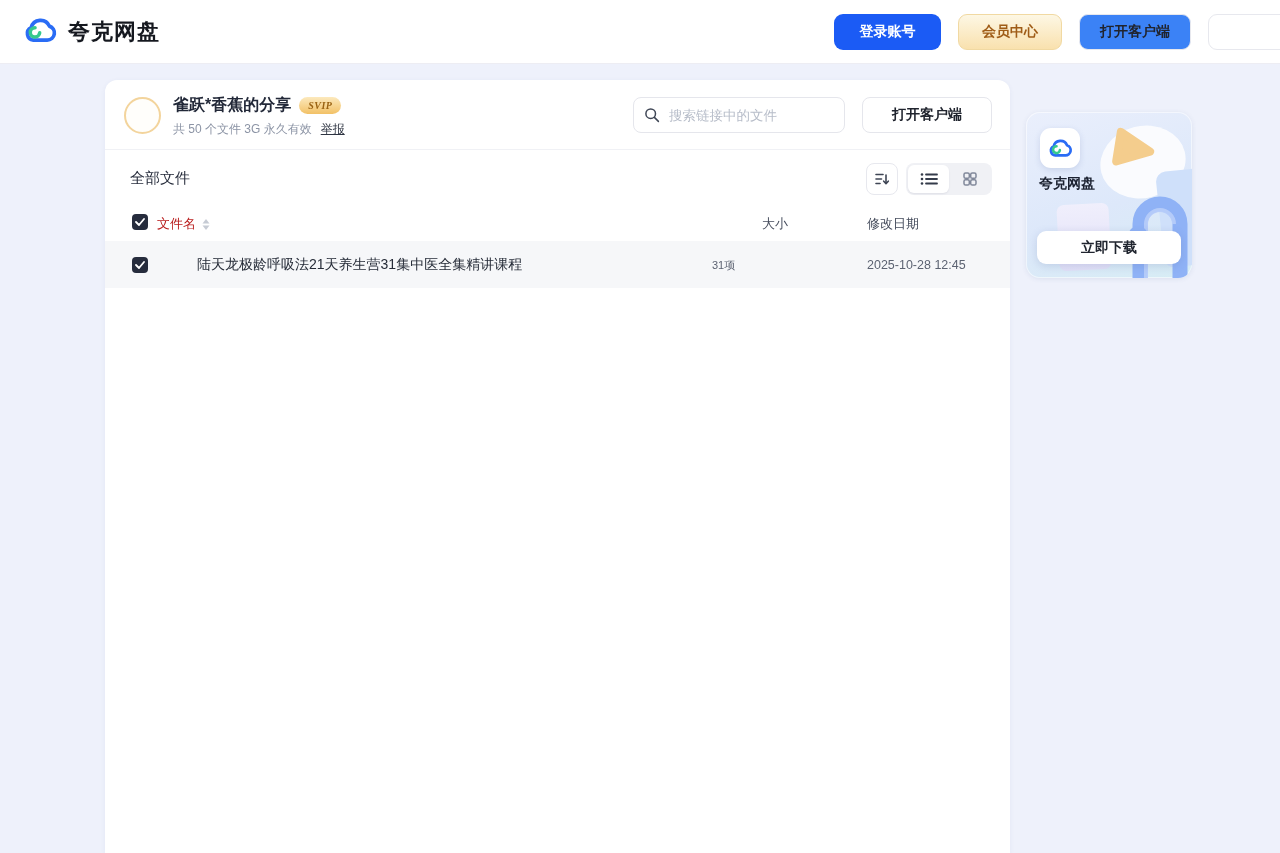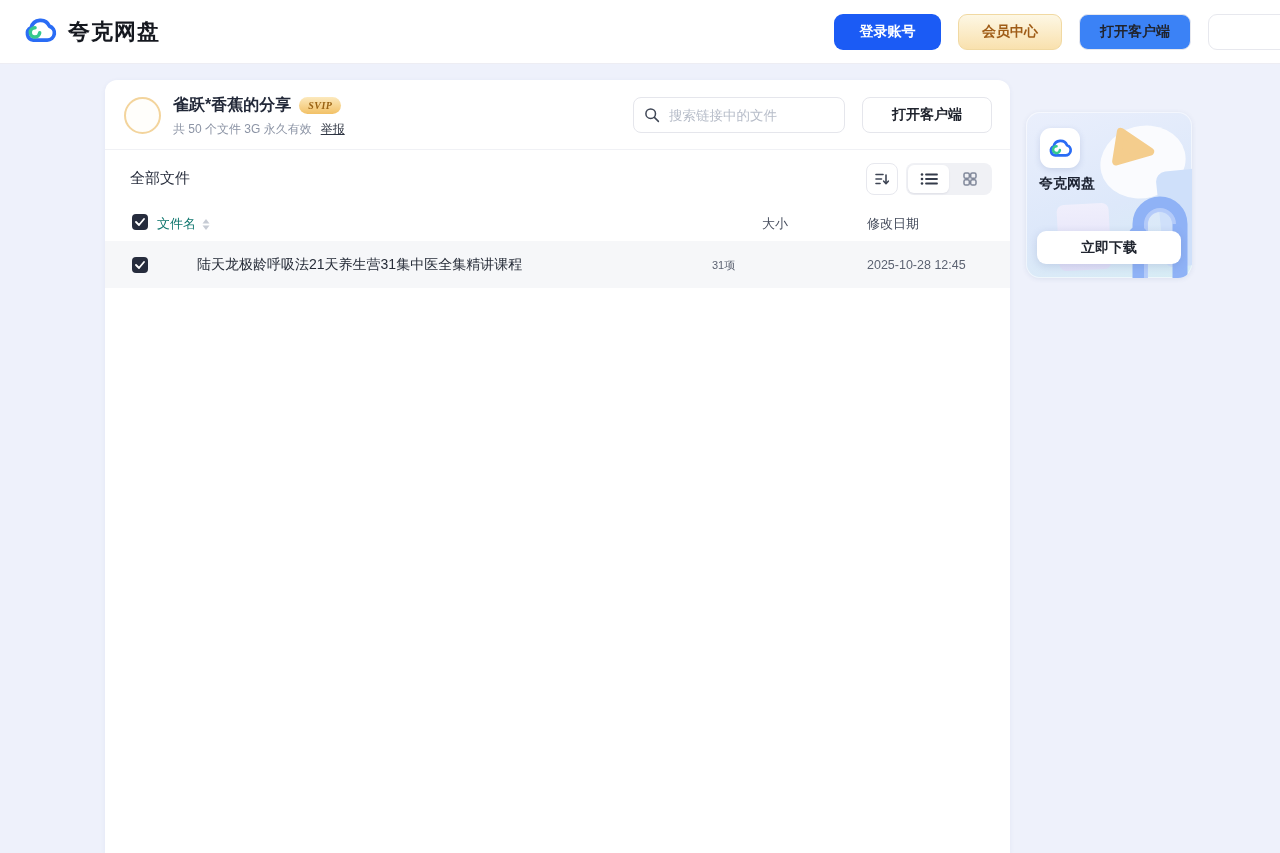--- a/index.html
+++ b/index.html
@@ -62,21 +62,21 @@
   .seg { position:absolute; left:801px; top:83px; width:86px; height:32px;
          background:#f0f1f5; border-radius:8px; display:flex; padding:2px; }
   .seg-item { flex:1; display:flex; align-items:center; justify-content:center;
               border-radius:6px; cursor:pointer; }
   .seg-item.active { background:#fff; box-shadow:0 1px 2px rgba(20,30,60,.08); }
 
   .table-head { position:absolute; left:0; right:0; top:131px; height:24px; }
   .checkbox { width:16px; height:16px; background:#262c3d; border-radius:4px;
               display:flex; align-items:center; justify-content:center; cursor:pointer; flex:none; }
   .th-check { position:absolute; left:27px; top:3px; }
-  .th-name { position:absolute; left:52px; top:4px; font-size:13px; color:#0f766e;
+  .th-name { position:absolute; left:52px; top:4px; font-size:13px; color:#b91c1c;
              display:flex; align-items:center; gap:6px; }
   .sort-arrows { display:flex; flex-direction:column; gap:1px; cursor:pointer; }
   .th-size { position:absolute; left:657px; top:4px; font-size:13px; color:#454c5c; }
   .th-date { position:absolute; left:762px; top:4px; font-size:13px; color:#454c5c; }
 
   .file-row { position:absolute; left:0; right:0; top:161px; height:47px;
               background:#f6f7f9; cursor:pointer; }
   .row-check { position:absolute; left:27px; top:16px; }
   .row-icon { position:absolute; left:63px; top:12px; width:24px; height:24px; }
   .row-name { position:absolute; left:92px; top:15px; font-size:14px; color:#262c38; }

